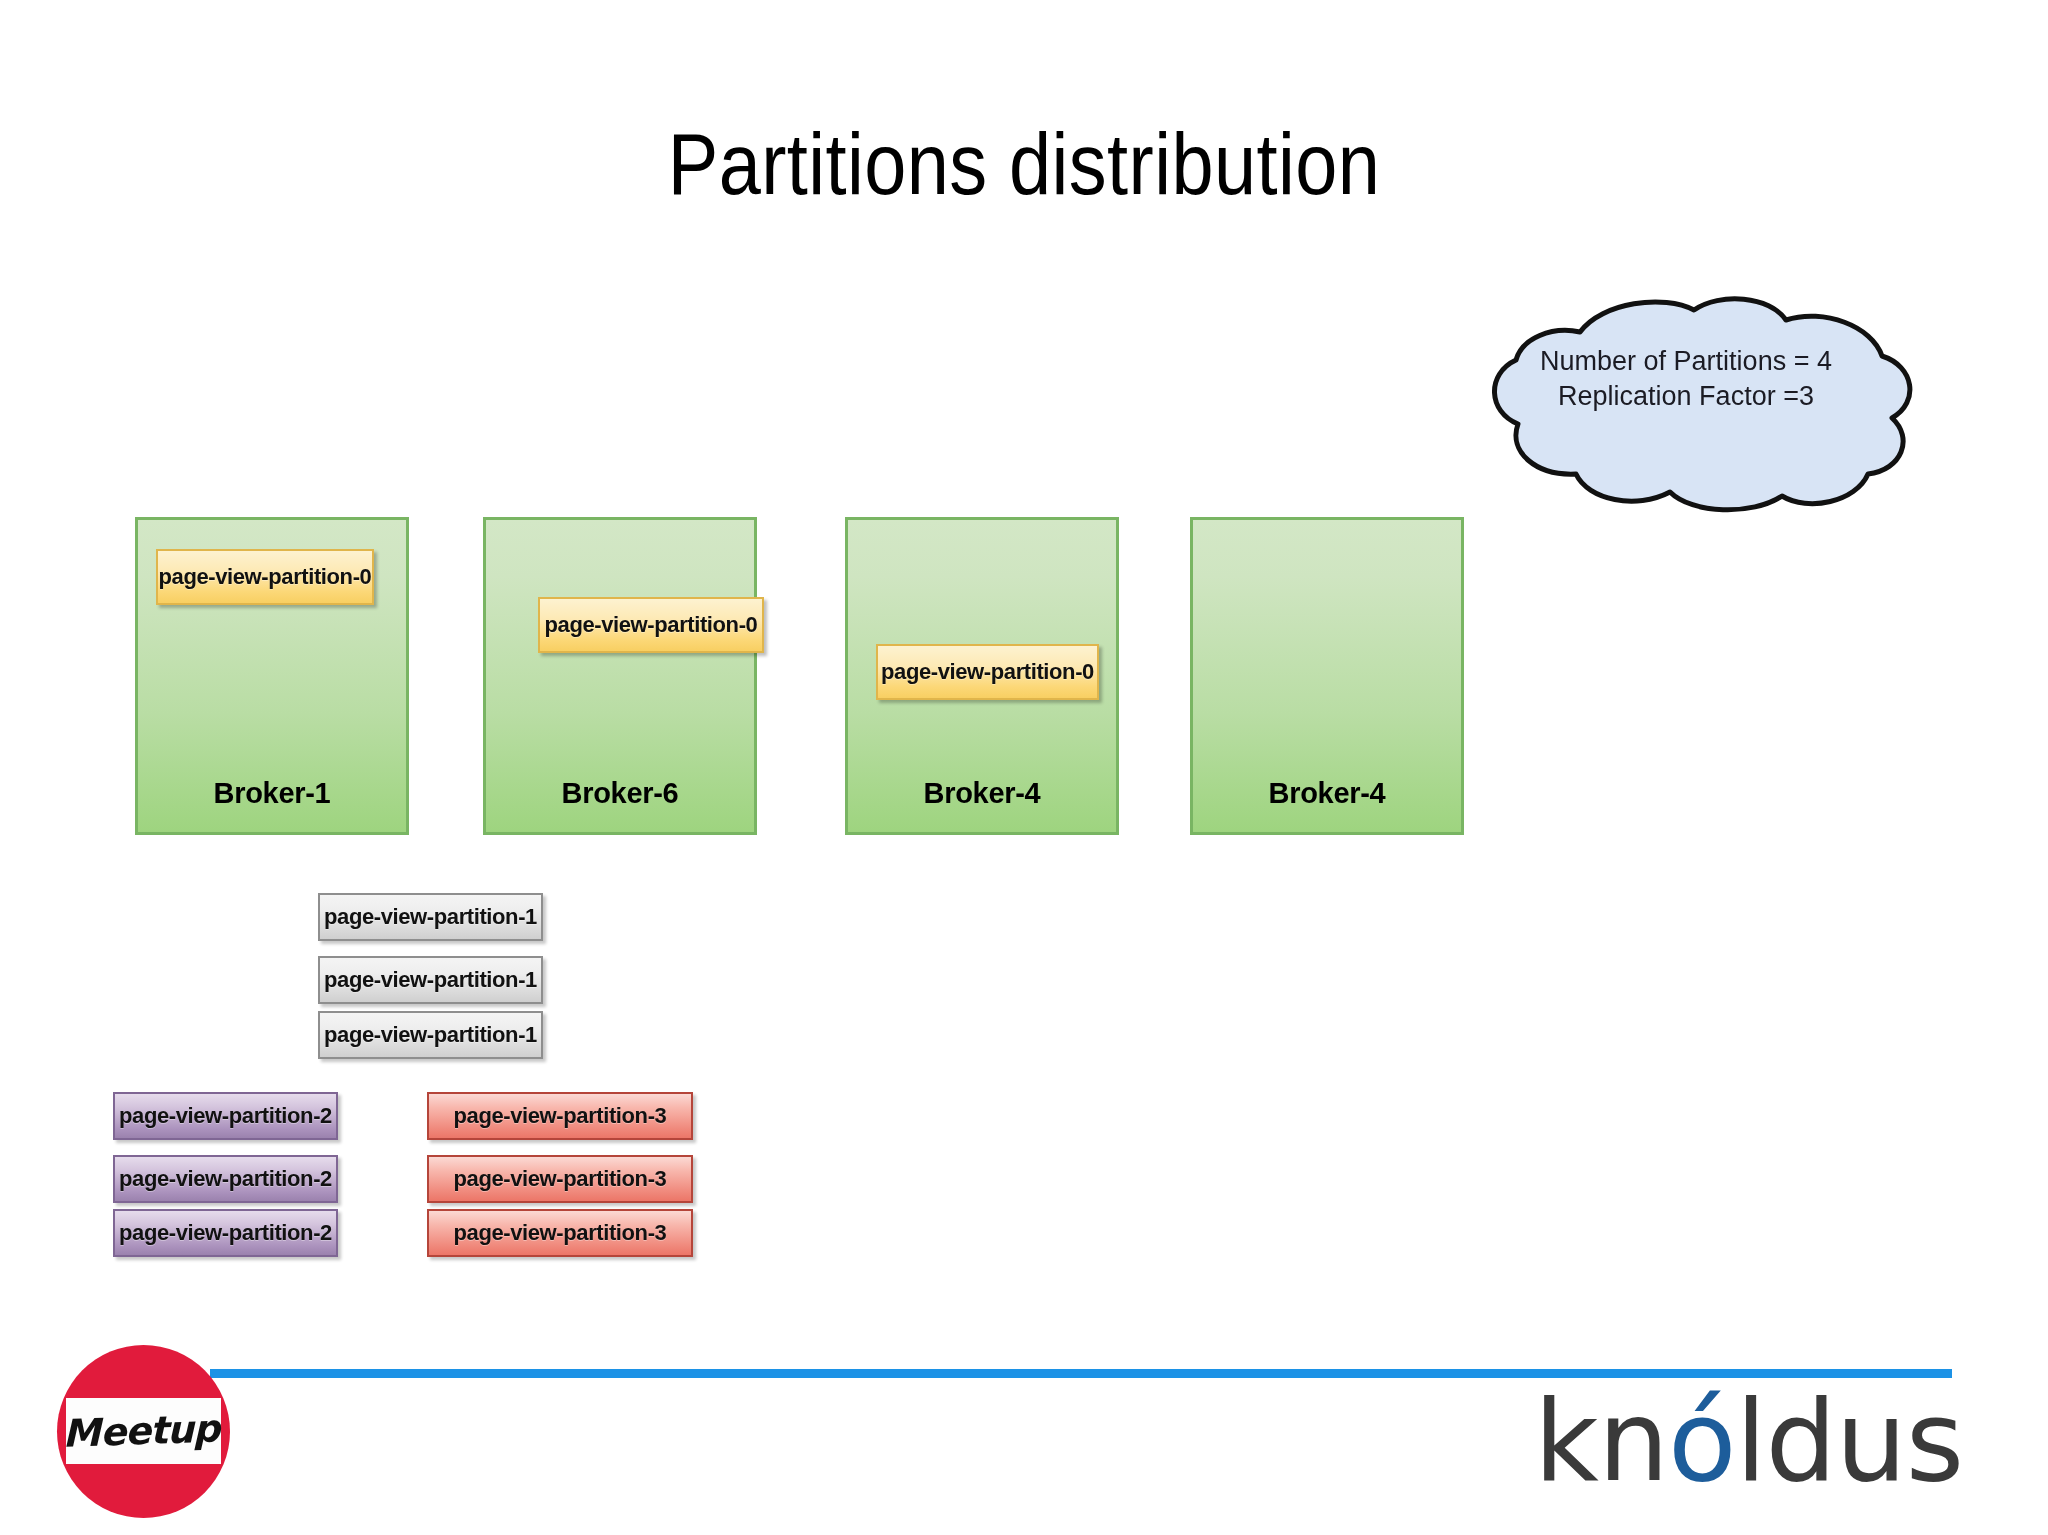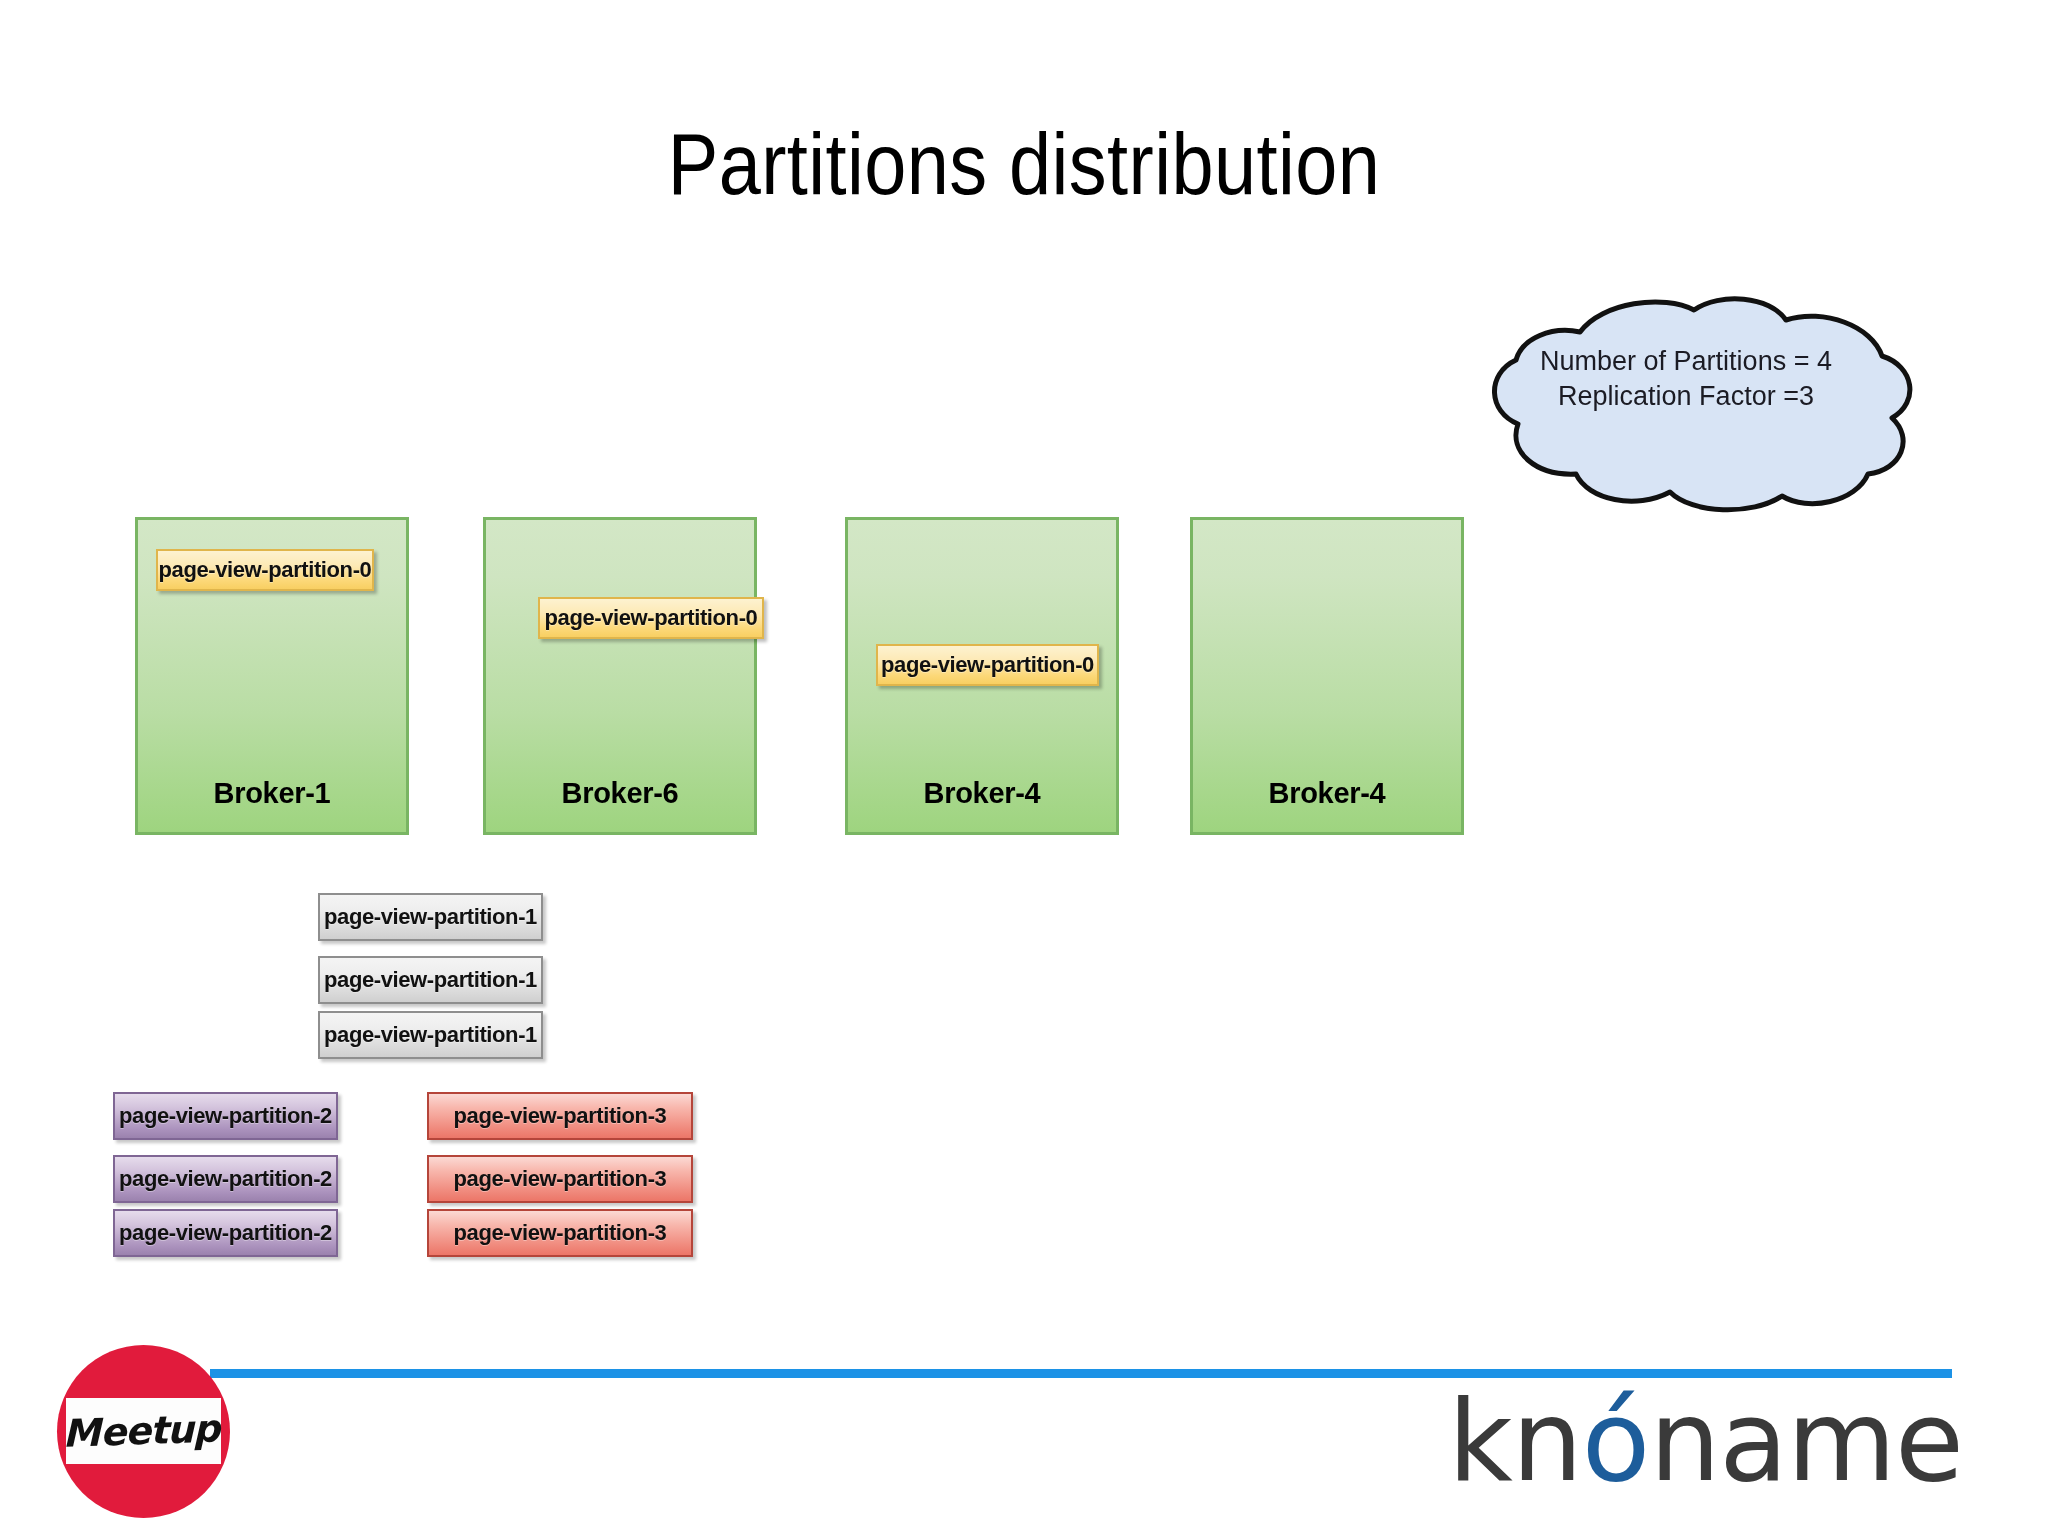--- a/index.html
+++ b/index.html
@@ -99,21 +99,21 @@
     justify-content: center;
     font-size: 22px;
     font-weight: bold;
     color: #111111;
     letter-spacing: -0.4px;
     white-space: nowrap;
     text-shadow: 0 1px 0 rgba(255,255,255,0.35);
   }
 
   .chip-yellow {
-    height: 42px;
+    height: 56px;
     background: linear-gradient(to bottom, #fdf2d0 0%, #fde9b4 40%, #fcd878 78%, #f8cf62 100%);
     border: 2px solid #e0b54b;
     box-shadow: 3px 3px 3px rgba(0,0,0,0.25);
   }
 
   .chip-gray {
     width: 225px;
     height: 48px;
     background: linear-gradient(to bottom, #f4f4f4 0%, #eeeeee 35%, #d9d9d9 80%, #cfcfcf 100%);
     border: 2px solid #8e8e8e;
@@ -251,16 +251,16 @@
 
   <div id="footer-rule"></div>
 
   <div id="meetup-logo">
     <div id="meetup-band">
       <span id="meetup-wordmark">Meetup</span>
     </div>
   </div>
 
   <div id="knoldus-logo">
-    <span>kn</span><span class="o-blue">ó</span><span>name</span>
+    <span>kn</span><span class="o-blue">ó</span><span>ldus</span>
   </div>
 
 </div>
 
 </body></html>

